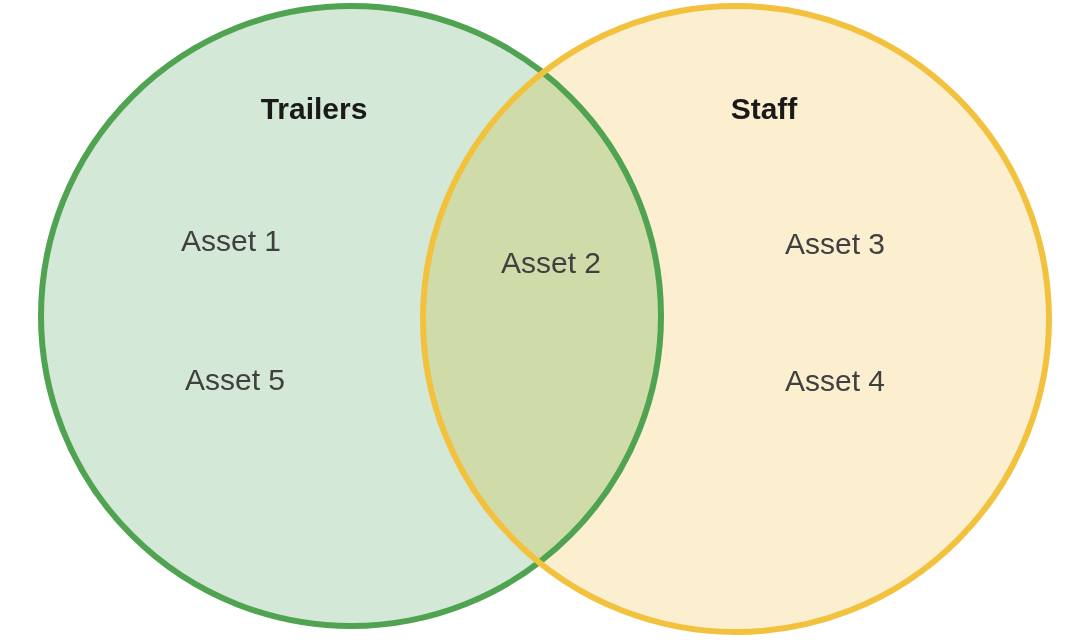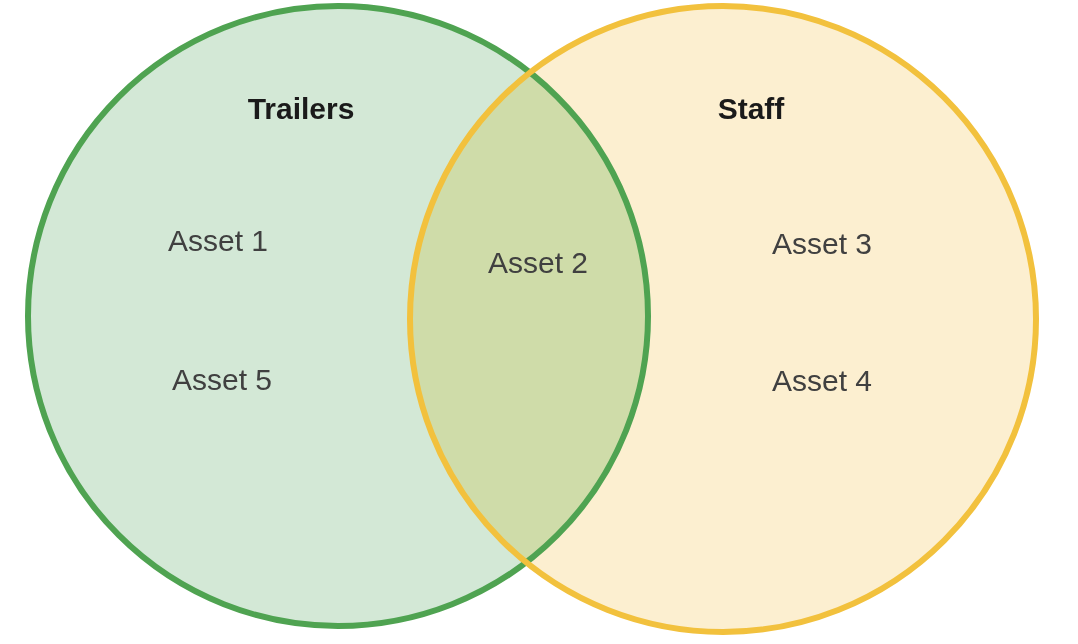--- a/index.html
+++ b/index.html
@@ -9,20 +9,21 @@
     height: 644px;
     background: #ffffff;
     overflow: hidden;
     font-family: "Liberation Sans", sans-serif;
   }
   .stage {
     position: relative;
     width: 980px;
     height: 644px;
     background: #ffffff;
+    margin-left: 13px;
   }
   svg { display: block; }
   .venn-title {
     font-family: "Liberation Sans", sans-serif;
     font-size: 30px;
     font-weight: 700;
     text-anchor: middle;
   }
   .venn-item {
     font-family: "Liberation Sans", sans-serif;

